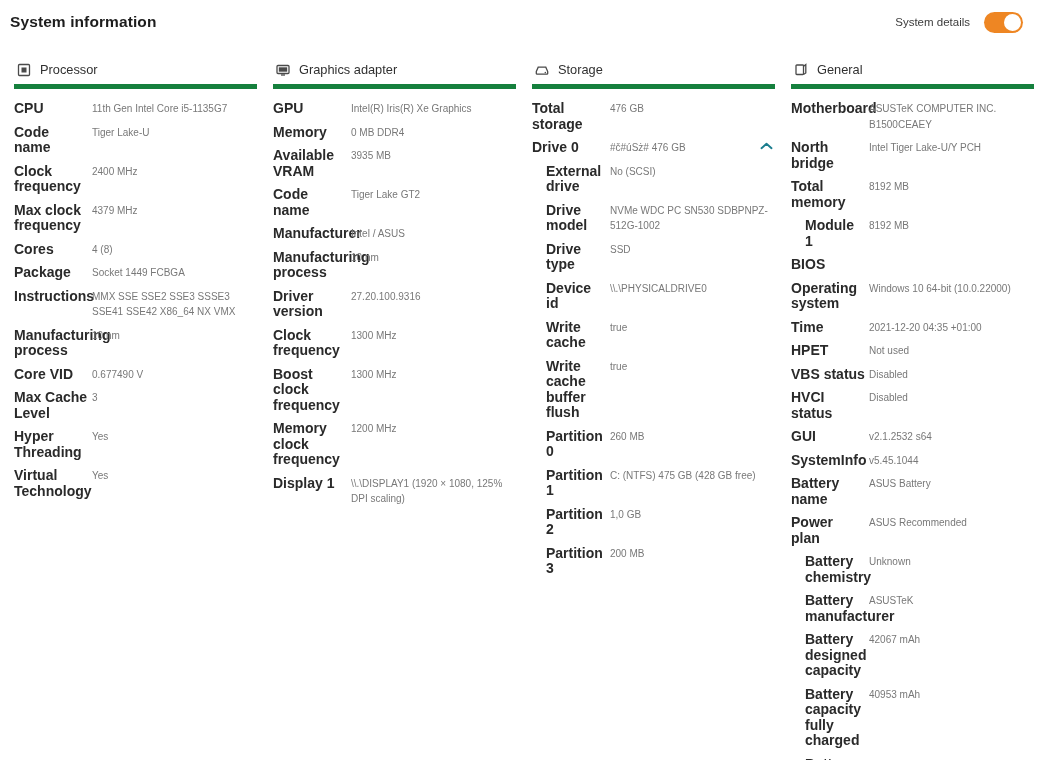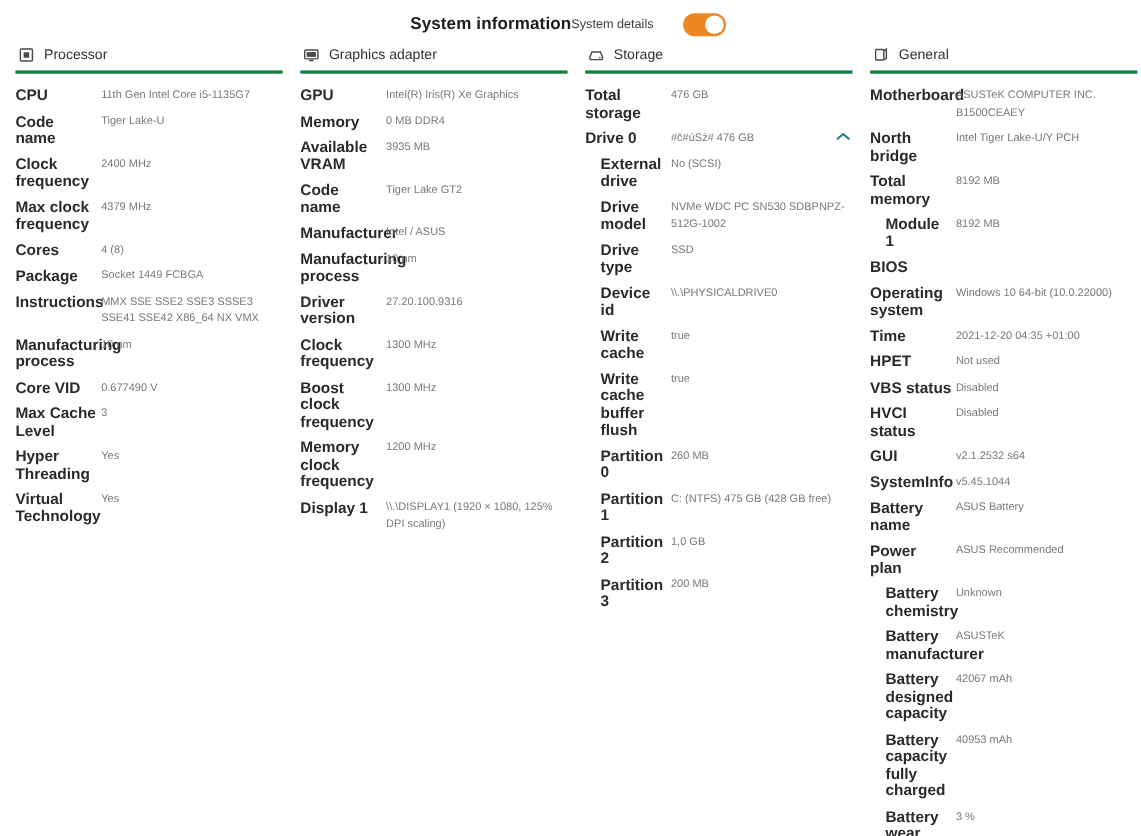--- a/index.html
+++ b/index.html
@@ -17,35 +17,35 @@
     width: 1037px;
     height: 760px;
     background: #ffffff;
   }
 
   
   .topbar {
     height: 40px;
     display: flex;
     align-items: center;
-    justify-content: center;
+    justify-content: space-between;
     padding: 4px 14px 0 10px;
   }
 
   .page-title {
     font-size: 15.5px;
     font-weight: bold;
     color: #1d1d1d;
     letter-spacing: 0.1px;
   }
 
   .toggle-wrap {
     display: flex;
     align-items: center;
-    gap: 27px;
+    gap: 14px;
   }
 
   .toggle-label {
     font-size: 11.5px;
     color: #3b3b3b;
   }
 
   .toggle {
     position: relative;
     width: 39px;
@@ -75,22 +75,23 @@
     width: 259px;
     flex: none;
     padding: 0 8px 0 8px;
   }
 
   .sec-head {
     display: flex;
     align-items: center;
     gap: 9px;
     padding: 2px 0 7px 2px;
-    border-bottom: 3px solid #15803d;
+    border-bottom: 5px solid #15803d;
     margin-bottom: 8px;
+    margin-top: 20px;
   }
 
   .sec-title {
     font-size: 12.8px;
     color: #303030;
   }
 
   .sec-icon {
     width: 15px;
     height: 15px;

